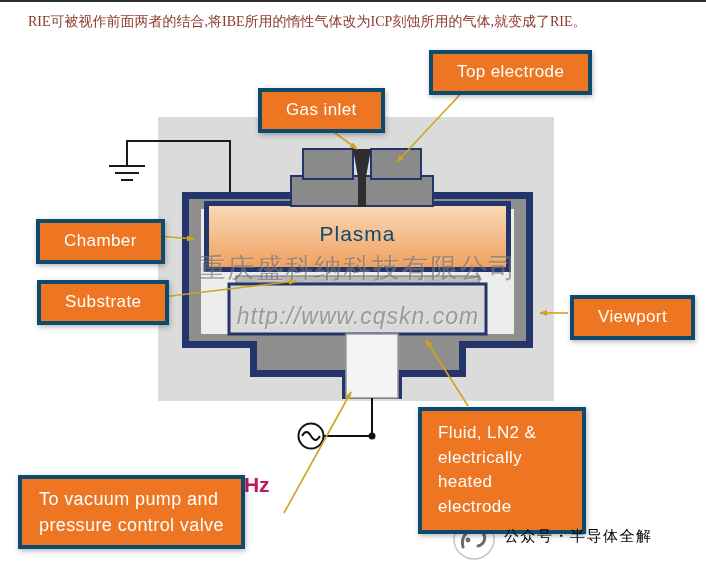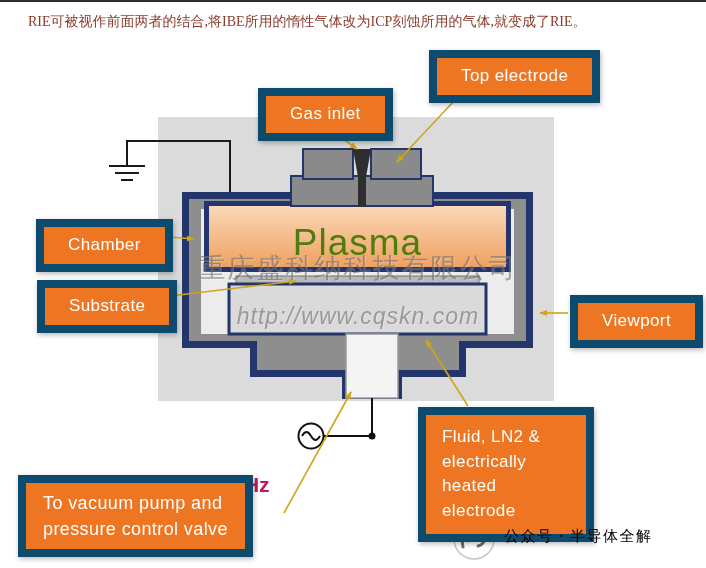--- a/index.html
+++ b/index.html
@@ -2,27 +2,27 @@
 <html><head>
 <meta charset="utf-8">
 <style>
   html,body{margin:0;padding:0;background:#ffffff;}
   #stage{position:relative;width:706px;height:568px;background:#ffffff;overflow:hidden;
          font-family:"Liberation Sans","DejaVu Sans",sans-serif;}
   #topline{position:absolute;left:0;top:0;width:706px;height:2px;background:#2e2e2e;}
   #intro{position:absolute;left:28px;top:13px;width:672px;white-space:nowrap;
          font-family:"Liberation Serif","DejaVu Serif",serif;font-size:14px;color:#8a3b2b;}
   svg{position:absolute;left:0;top:0;}
-  .label{position:absolute;background:#EE7623;color:#ffffff;border:8px solid #0c4a6e;
+  .label{position:absolute;background:#EE7623;color:#ffffff;border:4px solid #0c4a6e;
          box-shadow:1px 2px 5px rgba(0,0,0,0.28);font-size:17px;letter-spacing:.4px;
          padding:6px 24px;white-space:pre-line;line-height:1.45;z-index:6;}
   .label.multi{padding:10px 16px;}
   #lbl-vacuum{font-size:18px;padding:7px 17px;}
   #plasma-text{position:absolute;left:209px;top:222px;width:297px;text-align:center;
-         font-size:37px;letter-spacing:1px;color:#4d7c0f;z-index:2;}
+         font-size:21px;letter-spacing:1px;color:#0c4a6e;z-index:2;}
   #freq-text{position:absolute;left:168px;top:425px;font-size:21px;font-weight:600;color:#be185d;z-index:2;margin-top:48px;}
   #watermark{position:absolute;left:158px;top:250px;width:400px;text-align:center;z-index:4;
          color:#737373;opacity:.62;text-shadow:1px 1px 0 rgba(255,255,255,0.35);}
   #wm1{font-size:27px;letter-spacing:2px;}
   #wm2{font-size:23px;letter-spacing:1px;margin-top:17px;font-style:italic;}
   #footer-text{position:absolute;left:504px;top:527px;font-size:15px;letter-spacing:1.5px;
          color:#000000;z-index:6;}
 </style>
 </head>
 <body>

